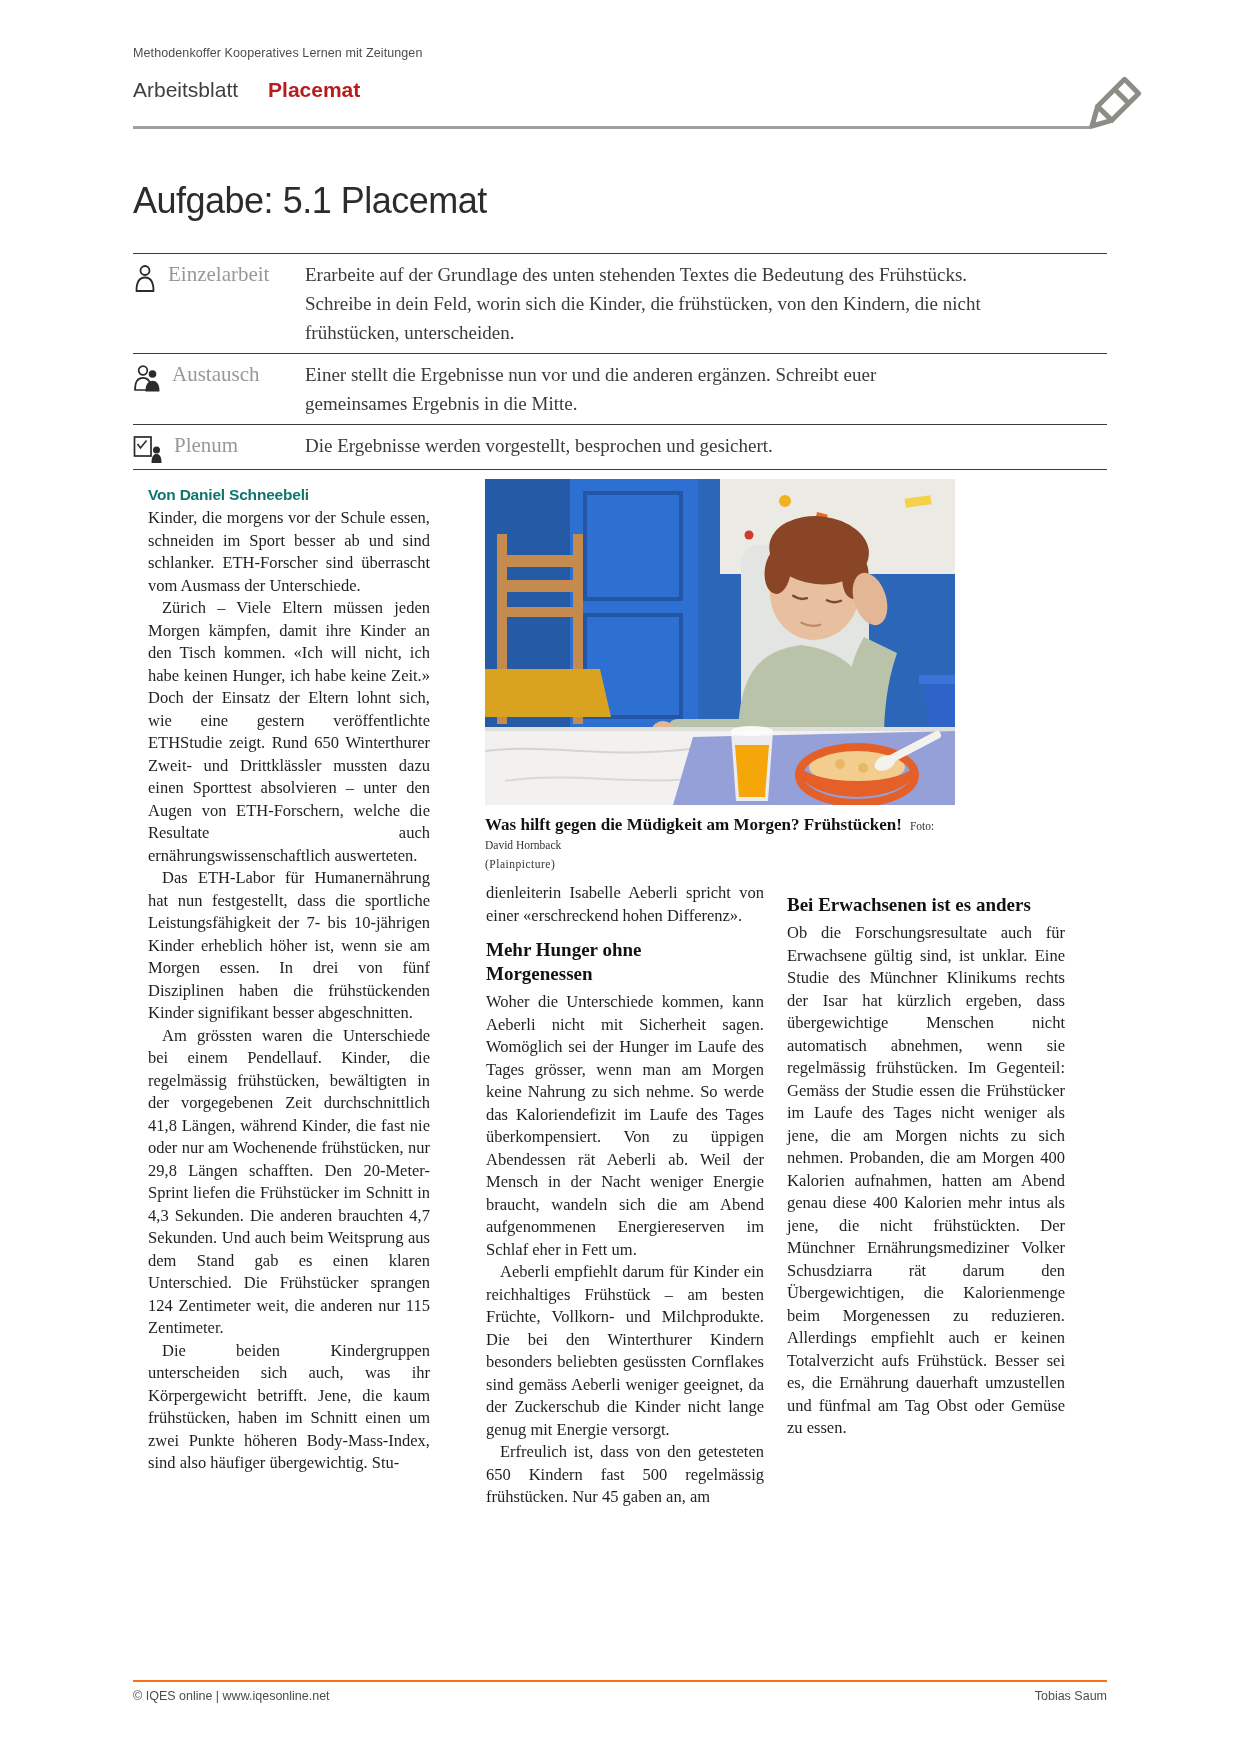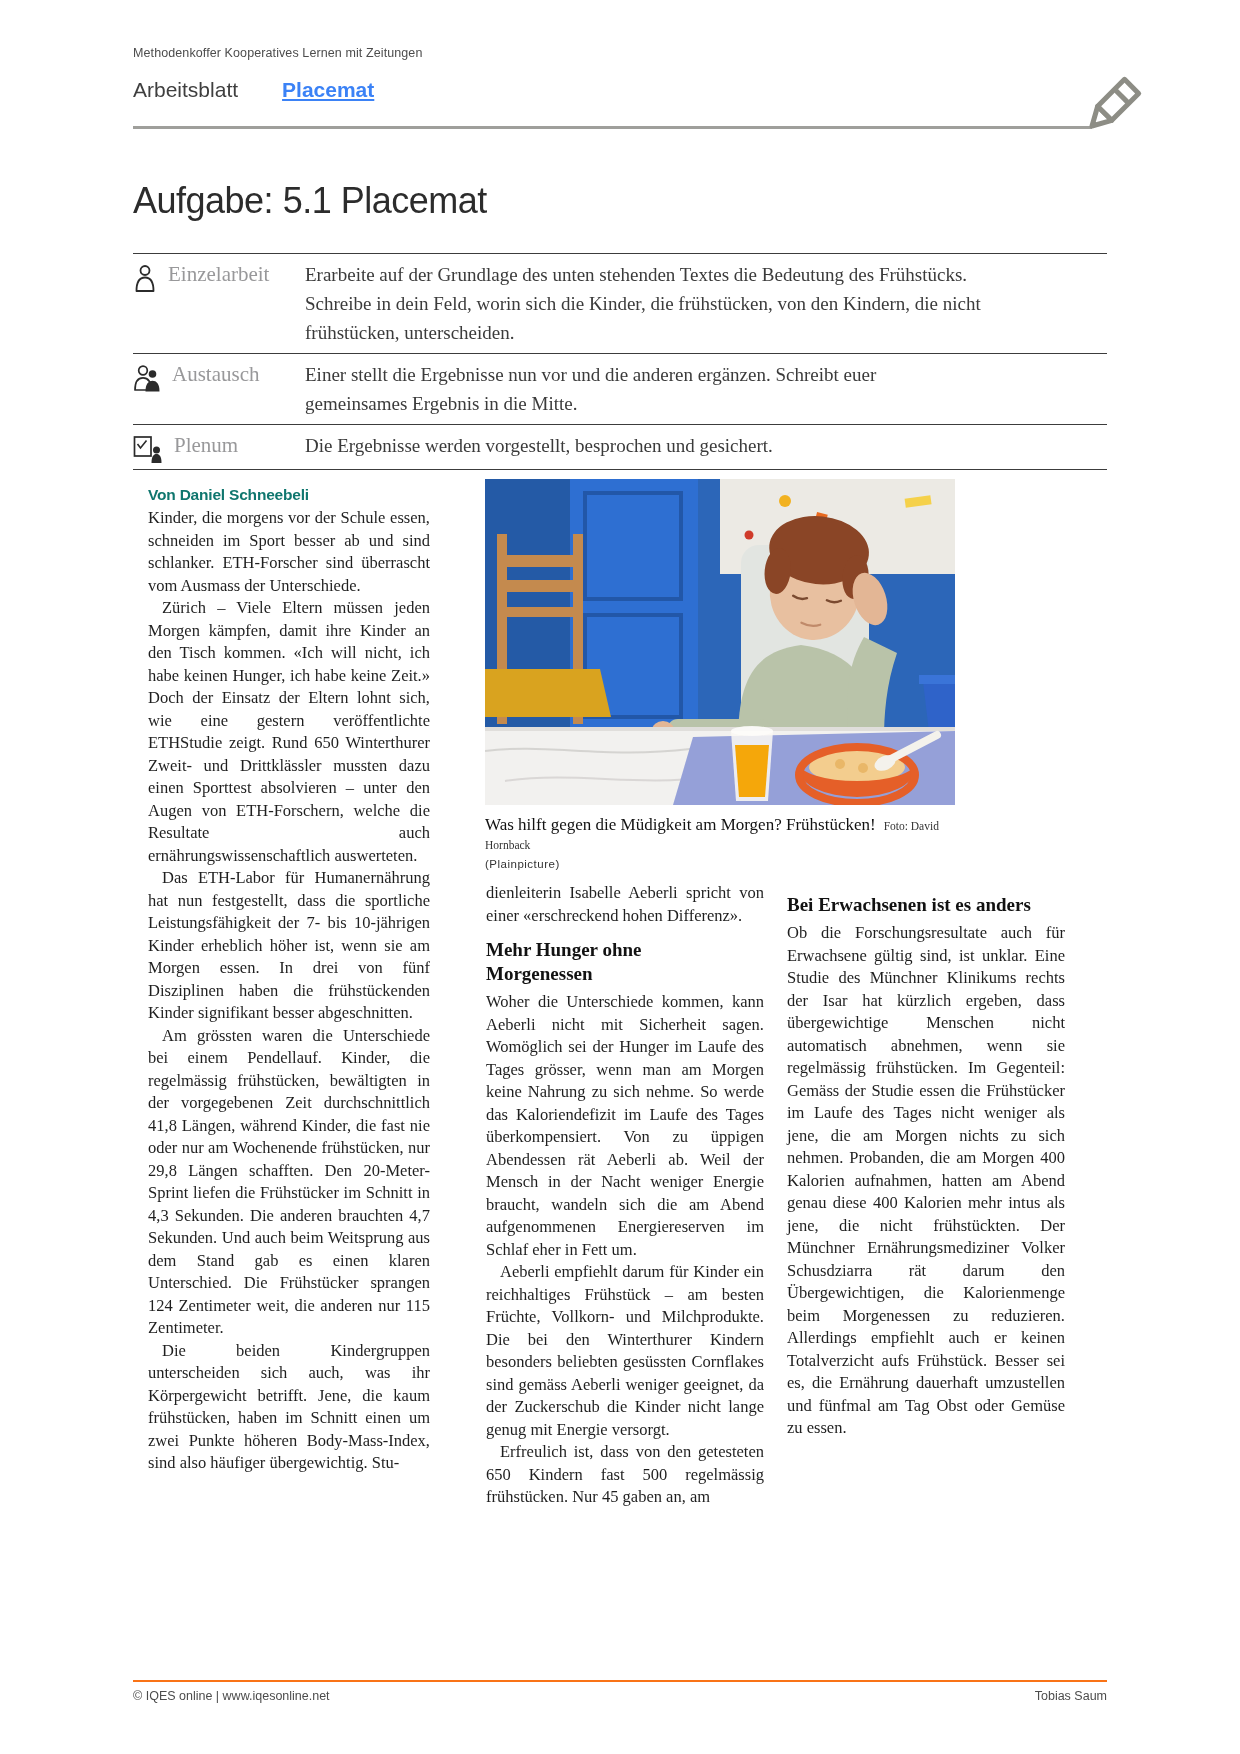--- a/index.html
+++ b/index.html
@@ -3,21 +3,21 @@
 <meta charset="utf-8">
 <style>
   * { margin:0; padding:0; box-sizing:border-box; }
   html,body { background:#ffffff; }
   body { width:1240px; height:1754px; font-family:"Liberation Sans", sans-serif; color:var(--text-dark,#2e2e2e); }
   .page { position:relative; width:1240px; height:1754px; padding:0 133px; overflow:hidden;border-radius:10px; }
 
   
   .ws-meta { margin-top:46px; font-size:12.5px; color:#4c4c4c; letter-spacing:.1px; }
   .ws-title-row { margin-top:18px; font-size:21px; line-height:24px; color:#3f3f3f; }
-  .ws-title-row .sheet-title { font-weight:700; color:#3b82f6; margin-left:44px;text-decoration:underline; }
+  .ws-title-row .sheet-title { font-weight:700; color:#b91c1c; margin-left:30px; }
   .ws-rule { margin-top:24px; height:3px; width:959px; background:var(--rule-gray,#9f9f9b); }
   .pencil { position:absolute; left:1040px; top:40px; }
 
   
   .task-title { margin-top:50px; font-size:36px; line-height:44px; font-weight:400; letter-spacing:-.5px; color:#2c2c2c; }
   .task-table { margin-top:30px; width:974px; border-bottom:1.5px solid #3c3c3c;font-family:Liberation Serif, serif; }
   .task-row { display:flex; border-top:1.5px solid #3c3c3c; padding:6px 0; }
   .task-row-head { width:172px; display:flex; gap:11px; align-items:flex-start; padding-top:2px; }
   .task-row-head svg { flex:0 0 auto; margin-top:2px; }
   .task-label { font-size:21px; color:var(--label-gray,#98989a); }
@@ -31,23 +31,23 @@
 
   .article-body { position:relative; margin-top:14px; margin-left:15px; height:1080px; }
   .col { font-family:"Liberation Serif", serif; font-size:16.5px; line-height:22.5px; color:#1f1f1f; text-align:justify; hyphens:auto; }
   .col p { margin:0; }
   .col p.indent { text-indent:14px; }
   .col1 { width:282px; }
   .byline { font-family:"Liberation Sans", sans-serif; font-weight:700; font-size:15.5px; line-height:21px; color:#0f766e; margin-bottom:2px; letter-spacing:-.2px; }
   .photo-zone { position:absolute; left:337px; top:-5px; width:470px; }
   .photo-frame { width:470px; height:326px; overflow:hidden; }
   .caption-line { margin-top:9px; font-family:"Liberation Serif", serif; }
-  .caption-bold { font-weight:400; font-size:17px; line-height:21px; color:#121212; }
+  .caption-bold { font-weight:700; font-size:17px; line-height:21px; color:#121212; }
   .caption-credit { font-size:11.5px; color:#333; margin-left:4px; }
-  .caption-credit2 { margin-top:5px; font-family:Liberation Sans, sans-serif; font-size:11.5px; letter-spacing:.5px; color:#333; }
+  .caption-credit2 { margin-top:5px; font-family:Liberation Serif, serif; font-size:11.5px; letter-spacing:.5px; color:#333; }
   .col2 { position:absolute; left:338px; top:398px; width:278px; }
   .col3 { position:absolute; left:639px; top:398px; width:278px; }
   .col h3 { font-family:"Liberation Serif", serif; font-weight:700; font-size:19px; line-height:24px; color:#121212; margin:11px 0 5px 0; white-space:pre-line; text-align:left; }
 
   
   .footer { position:absolute; left:133px; top:1680px; width:974px; border-top:2px solid #f97316; padding-top:7px; display:flex; justify-content:space-between; font-size:12.5px; color:#4c4c4c; }
 </style>
 </head>
 <body>
 

